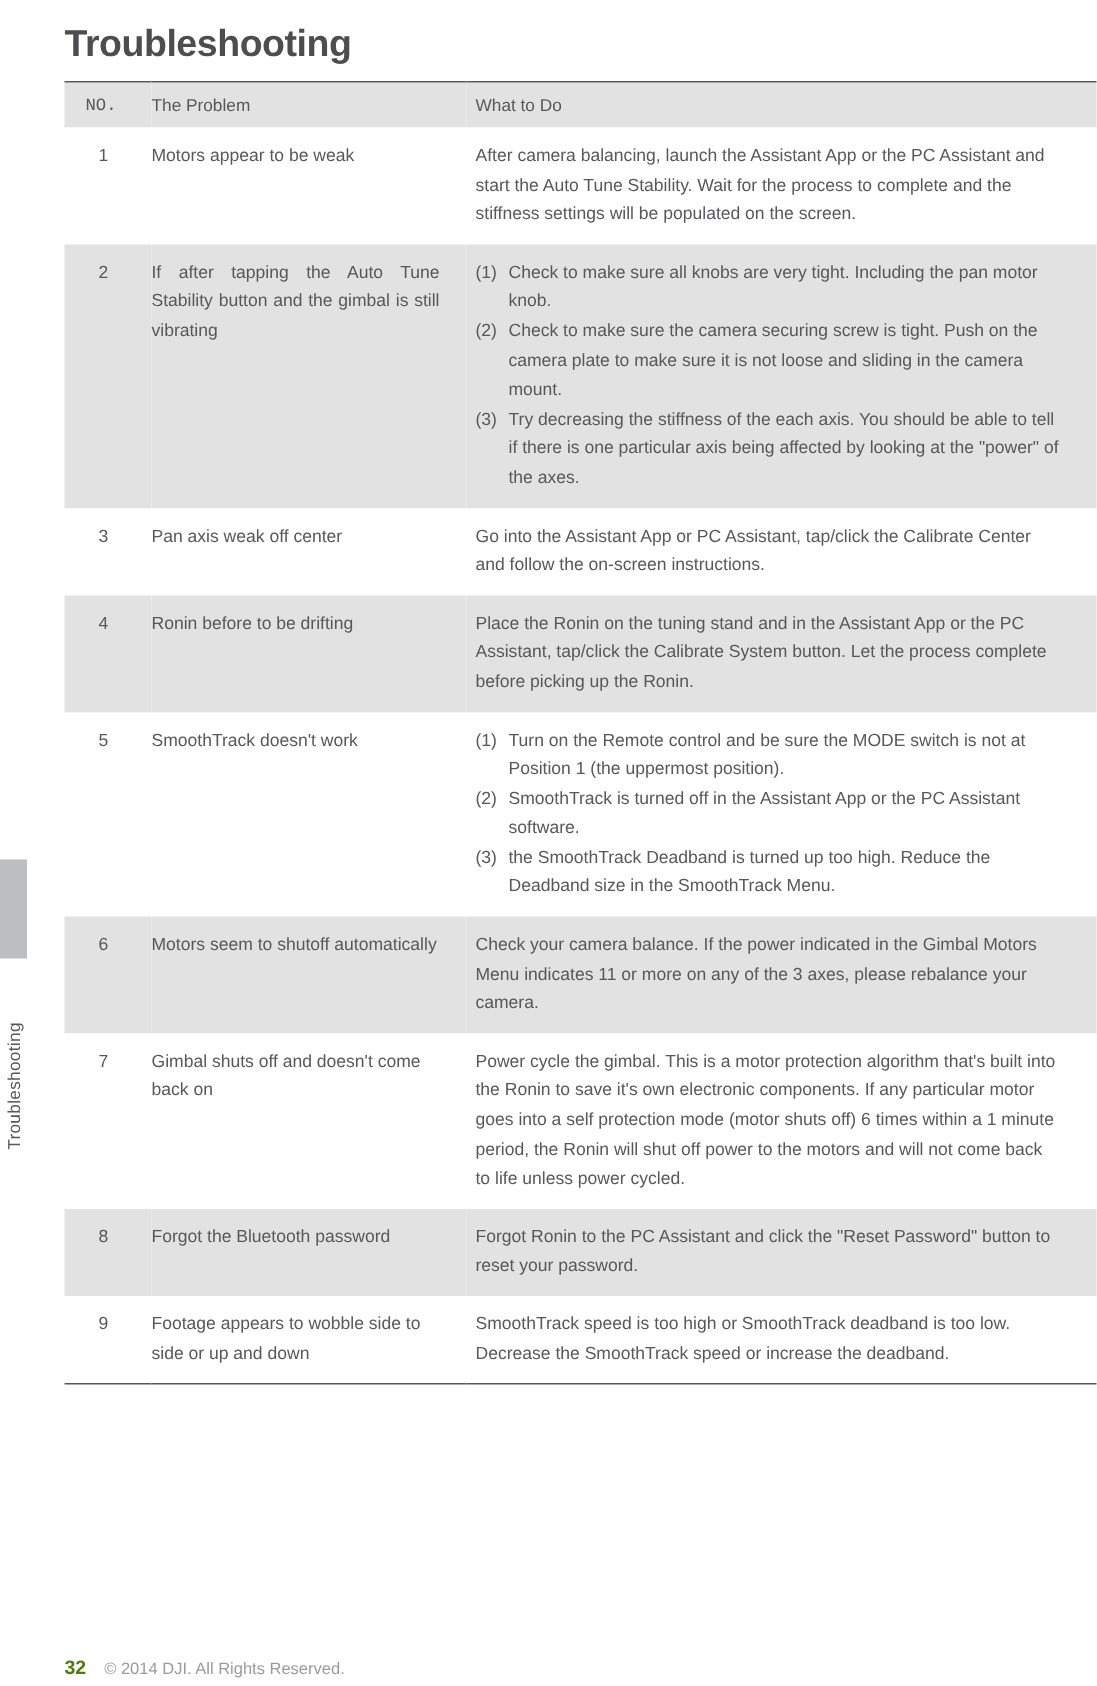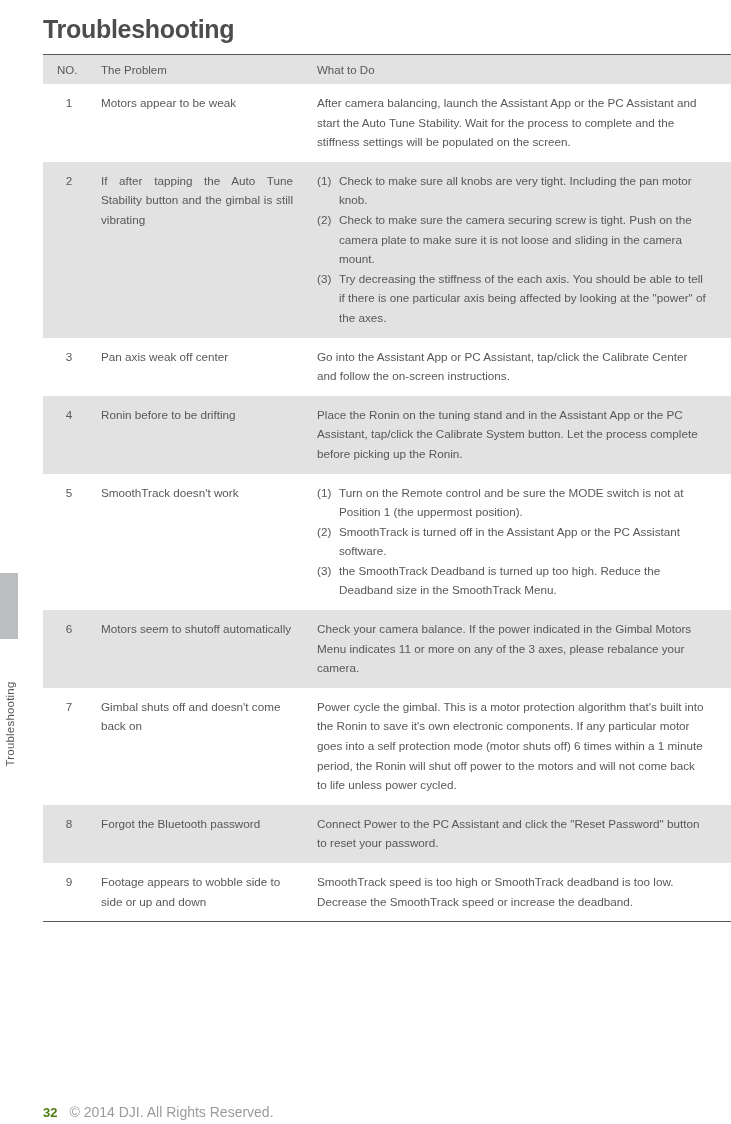--- a/index.html
+++ b/index.html
@@ -74,21 +74,21 @@
   }
   #troubleshooting-table thead th {
     font-weight: normal;
     font-size: 11.5px;
     color: #58585b;
     text-align: left;
     padding: 9px 0 8px 0;
     border-top: 1.6px solid #58585b;
     vertical-align: middle;
   }
-  #troubleshooting-table thead th.h-no   { padding-left: 14px; }
+  #troubleshooting-table thead th.h-no   { padding-left: 14px; font-family: Liberation Mono, monospace; }
   #troubleshooting-table thead th.h-prob { padding-left: 0px; }
   #troubleshooting-table thead th.h-what { padding-left: 6px; margin-left: 48px; }
 
   #troubleshooting-table tbody tr.shaded { background: #e2e2e2; }
   #troubleshooting-table tbody tr.plain  { background: #ffffff; }
 
   #troubleshooting-table tbody td {
     vertical-align: top;
     font-size: 11.7px;
     line-height: 19.6px;
@@ -135,21 +135,21 @@
     display: flex;
     align-items: baseline;
     gap: 12px;
   }
   #footer .page-number {
     font-size: 13px;
     font-weight: bold;
     color: #4d7c0f;
   }
   #footer .copyright {
-    font-size: 14px;
+    font-size: 11px;
     color: #9b9b9e;
   }
 </style>
 </head>
 <body>
 
 <div id="side-tab">
   <div class="tab-bar"></div>
   <div class="tab-label">Troubleshooting</div>
 </div>
@@ -213,21 +213,21 @@
         <td class="cell-what">Check your camera balance. If the power indicated in the Gimbal Motors Menu indicates 11 or more on any of the 3 axes, please rebalance your camera.</td>
       </tr>
       <tr class="plain">
         <td class="cell-no">7</td>
         <td class="cell-prob">Gimbal shuts off and doesn't come back on</td>
         <td class="cell-what">Power cycle the gimbal. This is a motor protection algorithm that's built into the Ronin to save it's own electronic components. If any particular motor goes into a self protection mode (motor shuts off) 6 times within a 1 minute period, the Ronin will shut off power to the motors and will not come back to life unless power cycled.</td>
       </tr>
       <tr class="shaded">
         <td class="cell-no">8</td>
         <td class="cell-prob">Forgot the Bluetooth password</td>
-        <td class="cell-what">Connect Power to the PC Assistant and click the "Reset Password" button to reset your password.</td>
+        <td class="cell-what">Forgot Ronin to the PC Assistant and click the "Reset Password" button to reset your password.</td>
       </tr>
       <tr class="plain last-row">
         <td class="cell-no">9</td>
         <td class="cell-prob">Footage appears to wobble side to side or up and down</td>
         <td class="cell-what">SmoothTrack speed is too high or SmoothTrack deadband is too low. Decrease the SmoothTrack speed or increase the deadband.</td>
       </tr>
     </tbody>
 </table>
 
 <div id="footer">

